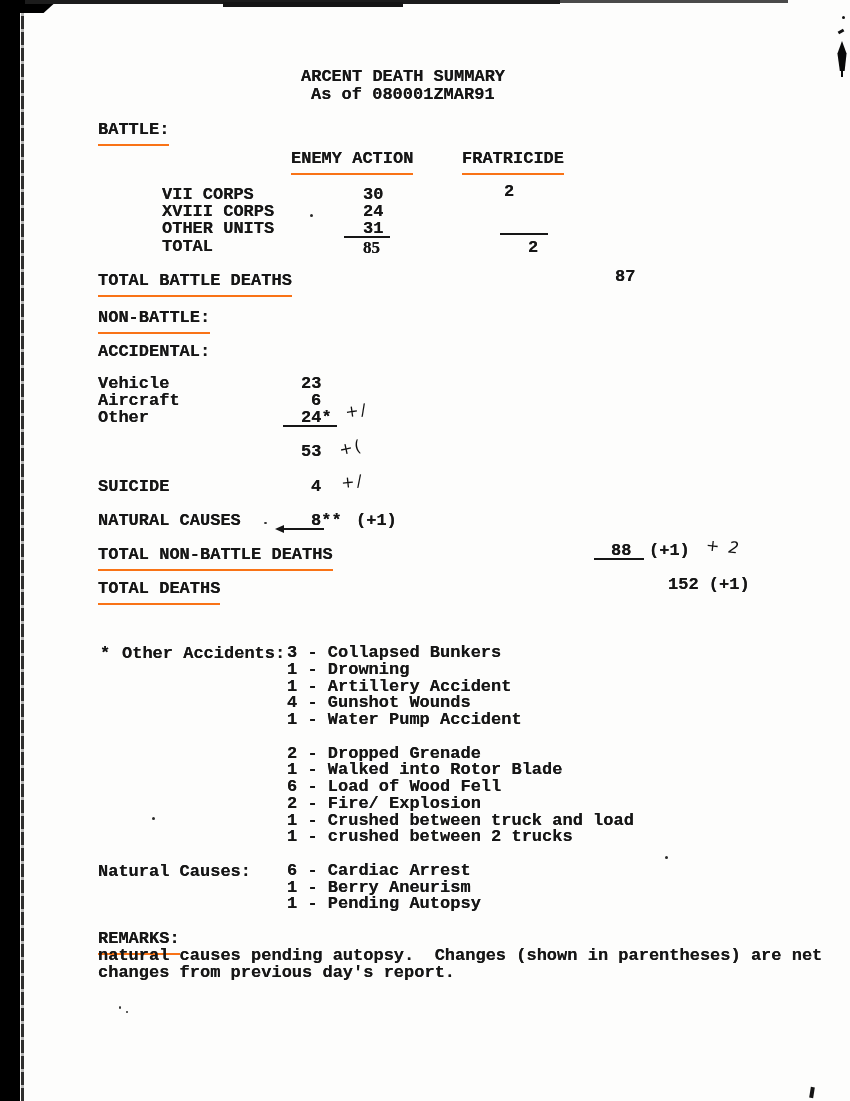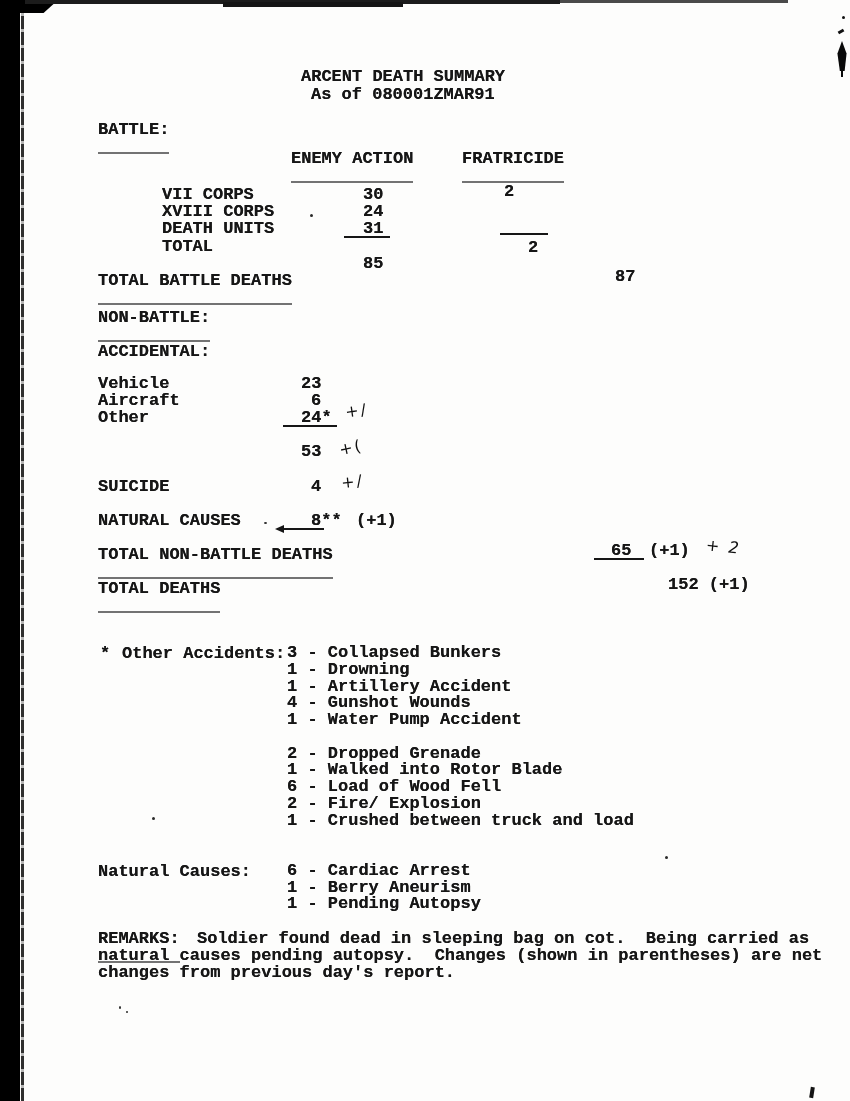--- a/index.html
+++ b/index.html
@@ -5,21 +5,21 @@
   html,body { margin:0; padding:0; background:#ffffff; }
   #page {
     position:relative; width:850px; height:1101px;
     background:#fdfdfc; overflow:hidden;
     font-family:"Liberation Mono","DejaVu Sans Mono",monospace;
   }
   .t {
     position:absolute; font-size:17px; font-weight:700; color:#161616;
     line-height:1; white-space:pre; text-shadow:0 0 0.5px rgba(20,20,20,0.85);
   }
-  .u { border-bottom:2px solid #737373; padding-bottom:14px; }
+  .u { border-bottom:2px solid #f97316; padding-bottom:6px; }
   .rule { position:absolute; height:2px; background:#161616; }
   .hw {
     position:absolute; font-family:"DejaVu Sans",sans-serif; font-weight:400;
     font-size:16px; color:#101010; white-space:pre; letter-spacing:2px;
   }
   .speck { position:absolute; background:#2a2a2a; border-radius:50%; }
   .artifact { position:absolute; }
 </style>
 </head>
 <body>
@@ -53,26 +53,26 @@
   <div class="t u" style="left:291px;top:150px;font-family:Liberation Mono, monospace;">ENEMY ACTION</div>
   <div class="t u" style="left:462px;top:150px;">FRATRICIDE</div>
 
   <div class="t" style="left:162px;top:186px;">VII CORPS</div>
   <div class="t" style="left:363px;top:186px;">30</div>
   <div class="t" style="left:504px;top:183px;">2</div>
 
   <div class="t" style="left:162px;top:203px;">XVIII CORPS</div>
   <div class="t" style="left:363px;top:203px;">24</div>
 
-  <div class="t" style="left:162px;top:220px;">DEATH UNITS</div>
+  <div class="t" style="left:162px;top:220px;">OTHER UNITS</div>
   <div class="t" style="left:363px;top:220px;">31</div>
   <div class="rule" style="left:344px;top:236px;width:46px;"></div>
 
   <div class="t" style="left:162px;top:238px;">TOTAL</div>
-  <div class="t" style="left:363px;top:255px;">85</div>
+  <div class="t" style="left:363px;top:239px;font-family:Liberation Serif, serif;">85</div>
   <div class="rule" style="left:500px;top:233px;width:48px;"></div>
   <div class="t" style="left:528px;top:239px;">2</div>
 
   <div class="t u" style="left:98px;top:272px;">TOTAL BATTLE DEATHS</div>
   <div class="t" style="left:615px;top:268px;">87</div>
 
   <div class="t u" style="left:98px;top:309px;">NON-BATTLE:</div>
   <div class="t" style="left:98px;top:343px;">ACCIDENTAL:</div>
 
   <div class="t" style="left:98px;top:375px;">Vehicle</div>
@@ -94,43 +94,43 @@
   <div class="hw" style="left:341px;top:472px;transform:rotate(-6deg);">+/</div>
 
   <div class="t" style="left:98px;top:512px;">NATURAL CAUSES</div>
   <div class="t" style="left:311px;top:512px;">8**</div>
   <div class="rule" style="left:283px;top:528px;width:41px;"></div>
   <div class="artifact" style="left:275px;top:525px;width:0;height:0;border-top:4px solid transparent;border-bottom:4px solid transparent;border-right:9px solid #161616;"></div>
   <div class="t" style="left:356px;top:512px;">(+1)</div>
 
   <div class="t u" style="left:98px;top:546px;">TOTAL NON-BATTLE DEATHS</div>
   <div class="rule" style="left:594px;top:558px;width:50px;"></div>
-  <div class="t" style="left:611px;top:542px;">65</div>
+  <div class="t" style="left:611px;top:542px;">88</div>
   <div class="t" style="left:649px;top:542px;">(+1)</div>
   <div class="hw" style="left:706px;top:537px;transform:rotate(6deg);font-style:italic;">+ 2</div>
 
   <div class="t u" style="left:98px;top:580px;">TOTAL DEATHS</div>
   <div class="t" style="left:668px;top:576px;">152 (+1)</div>
 
   <div class="t" style="left:100px;top:645px;">*</div>
   <div class="t" style="left:122px;top:645px;">Other Accidents:</div>
   <div class="t" style="left:287px;top:644px;">3 - Collapsed Bunkers</div>
   <div class="t" style="left:287px;top:661px;">1 - Drowning</div>
   <div class="t" style="left:287px;top:678px;">1 - Artillery Accident</div>
   <div class="t" style="left:287px;top:694px;">4 - Gunshot Wounds</div>
   <div class="t" style="left:287px;top:711px;">1 - Water Pump Accident</div>
   <div class="t" style="left:287px;top:745px;">2 - Dropped Grenade</div>
   <div class="t" style="left:287px;top:761px;">1 - Walked into Rotor Blade</div>
   <div class="t" style="left:287px;top:778px;">6 - Load of Wood Fell</div>
   <div class="t" style="left:287px;top:795px;">2 - Fire/ Explosion</div>
   <div class="t" style="left:287px;top:812px;">1 - Crushed between truck and load</div>
+  <div class="t" style="left:287px;top:828px;">1 - crushed between 2 trucks</div>
 
   <div class="t" style="left:98px;top:863px;">Natural Causes:</div>
   <div class="t" style="left:287px;top:862px;">6 - Cardiac Arrest</div>
   <div class="t" style="left:287px;top:879px;">1 - Berry Aneurism</div>
   <div class="t" style="left:287px;top:895px;">1 - Pending Autopsy</div>
 
   <div class="t u" style="left:98px;top:930px;">REMARKS:</div>
-  <div class="t" style="left:197px;top:930px;">Soldier found dead in sleeping bag on cot.  Being carried as</div>
   <div class="t" style="left:98px;top:947px;">natural causes pending autopsy.  Changes (shown in parentheses) are net</div>
   <div class="t" style="left:98px;top:964px;">changes from previous day's report.</div>
 
 </div>
 
 </body></html>

